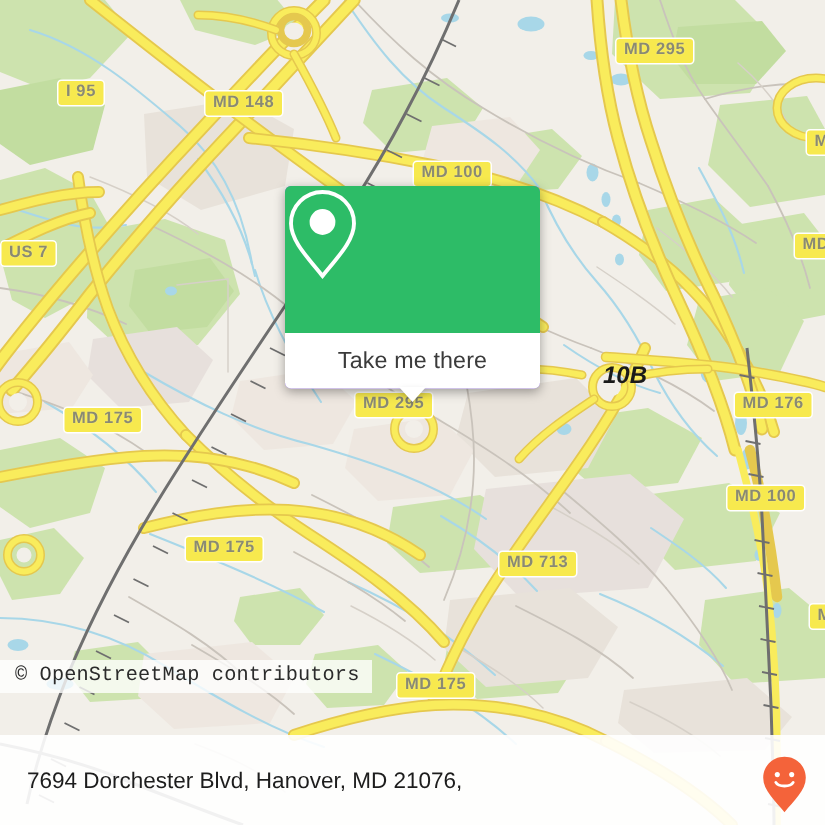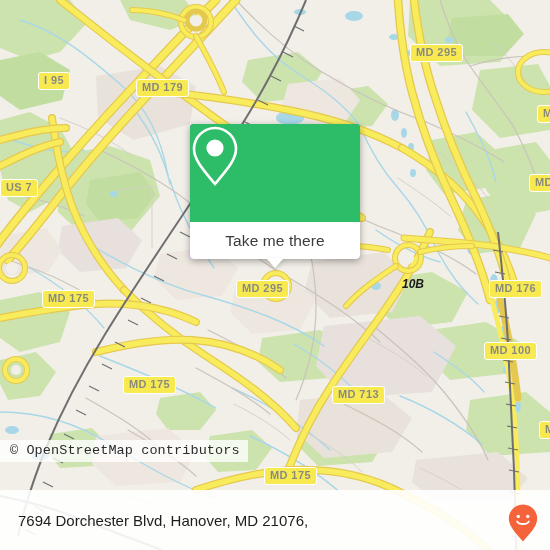--- a/index.html
+++ b/index.html
@@ -22,30 +22,28 @@
     border-radius:3px;
     color:#8a8a72;
     font-size:11px;
     font-weight:bold;
     letter-spacing:.4px;
     padding:1px 5px 2px 5px;
     white-space:nowrap;
     line-height:13px;
     box-sizing:border-box;
     text-shadow:0 0 1px rgba(255,255,255,.4);
-    margin-top:19px;
   }
   .exitlabel{
     position:absolute;
     font-style:italic;
     font-weight:bold;
-    font-size:12px;
+    font-size:16px;
     color:#1a1a1a;
     white-space:nowrap;
-    margin-top:35px;
   }
 
   
   #callout{
     position:absolute;
     left:190px;top:124px;
     width:170px;
     border-radius:4px;
     box-shadow:0 2px 7px rgba(0,0,0,.35);
     overflow:visible;
@@ -375,21 +373,21 @@
           <path d="M509,470 l10,2"></path>
           <path d="M510,492 l10,2"></path>
         <path d="M511,514 l10,2"></path>
           <path d="M512,536 l10,2"></path>
       </g>
       <path class="rail" stroke-width="1.6" d="M0,496 C30,502 60,510 88,522 C114,532 140,542 162,550"></path>
     </svg>
 
     <div id="shield-layer">
         <div class="shield" style="left: 38px; top: 53px;">I 95</div>
-        <div class="shield" style="left: 136px; top: 60px;">MD 179</div>
+        <div class="shield" style="left: 136px; top: 60px;">MD 148</div>
         <div class="shield" style="left: 410px; top: 25px;">MD 295</div>
         <div class="shield" style="left: 275px; top: 107px;">MD 100</div>
         <div class="shield" style="left: 0px; top: 160px;">US 7</div>
         <div class="shield" style="left: 537px; top: 86px;">MD</div>
         <div class="shield" style="left: 529px; top: 155px;">MD</div>
         <div class="shield" style="left: 42px; top: 271px;">MD 175</div>
         <div class="shield" style="left: 236px; top: 261px;">MD 295</div>
         <div class="shield" style="left: 489px; top: 261px;">MD 176</div>
         <div class="shield" style="left: 484px; top: 323px;">MD 100</div>
         <div class="shield" style="left: 123px; top: 357px;">MD 175</div>

